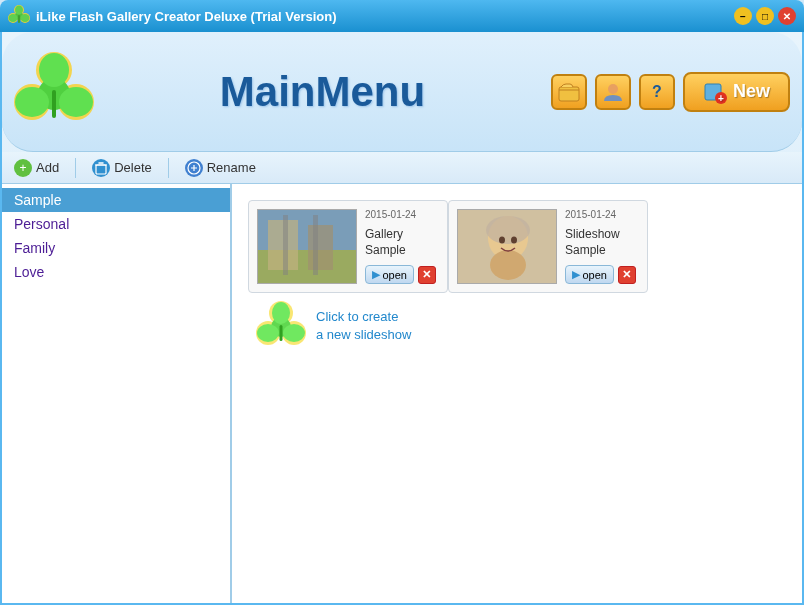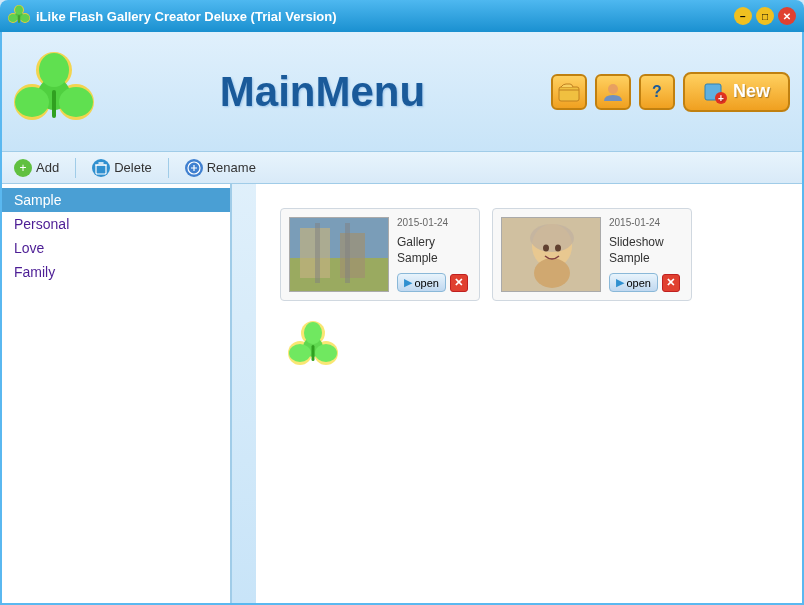--- a/index.html
+++ b/index.html
@@ -64,20 +64,21 @@
 
     
     .header-area {
       background: linear-gradient(to bottom, #e0f0fc, #c8e4f8);
       padding: 8px 12px;
       display: flex;
       align-items: center;
       justify-content: space-between;
       height: 120px;
       border-bottom: 1px solid #a0cce8;
+      border-radius: 31px;
     }
     .app-logo {
       width: 80px;
       height: 80px;
     }
     .main-title {
       font-size: 42px;
       font-weight: bold;
       color: #1a5a9a;
       text-shadow: 1px 1px 2px rgba(100,160,220,0.5);
@@ -174,27 +175,26 @@
     }
     .sidebar-item.active {
       background: #4a9fd4;
       color: white;
     }
 
     
     .gallery-area {
       flex: 1;
       background: white;
-      padding: 24px;
+      padding: 16px;
       overflow-y: auto;
       display: flex;
       flex-wrap: wrap;
       align-content: flex-start;
-      gap: 12px;
-      margin-left: 24px;
+      gap: 0;
     }
 
     
     .gallery-item {
       width: 200px;
       background: #f8f8f8;
       border: 1px solid #d0d8e0;
       border-radius: 4px;
       padding: 8px;
       display: flex;
@@ -392,24 +392,24 @@
   <div class="content-area">
 
     <div class="sidebar">
       <div class="sidebar-item active">
         <span>Sample</span>
       </div>
       <div class="sidebar-item">
         <span>Personal</span>
       </div>
       <div class="sidebar-item">
+        <span>Family</span>
+      </div>
+      <div class="sidebar-item">
         <span>Love</span>
-      </div>
-      <div class="sidebar-item">
-        <span>Family</span>
       </div>
     </div>
 
     <div class="gallery-area">
 
       <div class="gallery-item">
         <div class="gallery-thumb thumb-street">
           <svg width="100" height="75" viewBox="0 0 100 75">
             <rect width="100" height="75" fill="#7a9db8"></rect>
             <rect x="0" y="40" width="100" height="35" fill="#9aaa60"></rect>
@@ -467,18 +467,22 @@
             <circle cx="25" cy="12" r="12" fill="#f8e050" opacity="0.8"></circle>
             <circle cx="38" cy="32" r="12" fill="#f8e050" opacity="0.8"></circle>
             <circle cx="12" cy="32" r="12" fill="#f8e050" opacity="0.8"></circle>
             <circle cx="25" cy="26" r="10" fill="#60d850"></circle>
             <ellipse cx="25" cy="12" rx="9" ry="11" fill="#70e860"></ellipse>
             <ellipse cx="38" cy="32" rx="11" ry="9" fill="#70e860"></ellipse>
             <ellipse cx="12" cy="32" rx="11" ry="9" fill="#70e860"></ellipse>
             <rect x="23.5" y="24" width="3" height="16" rx="1.5" fill="#30a020"></rect>
           </svg>
         </div>
+        <div class="create-new-text">
+          <span>Click to create</span><br>
+          <span>a new slideshow</span>
+        </div>
       </div>
 
     </div>
   </div>
 
 </div>
 
 </body></html>

